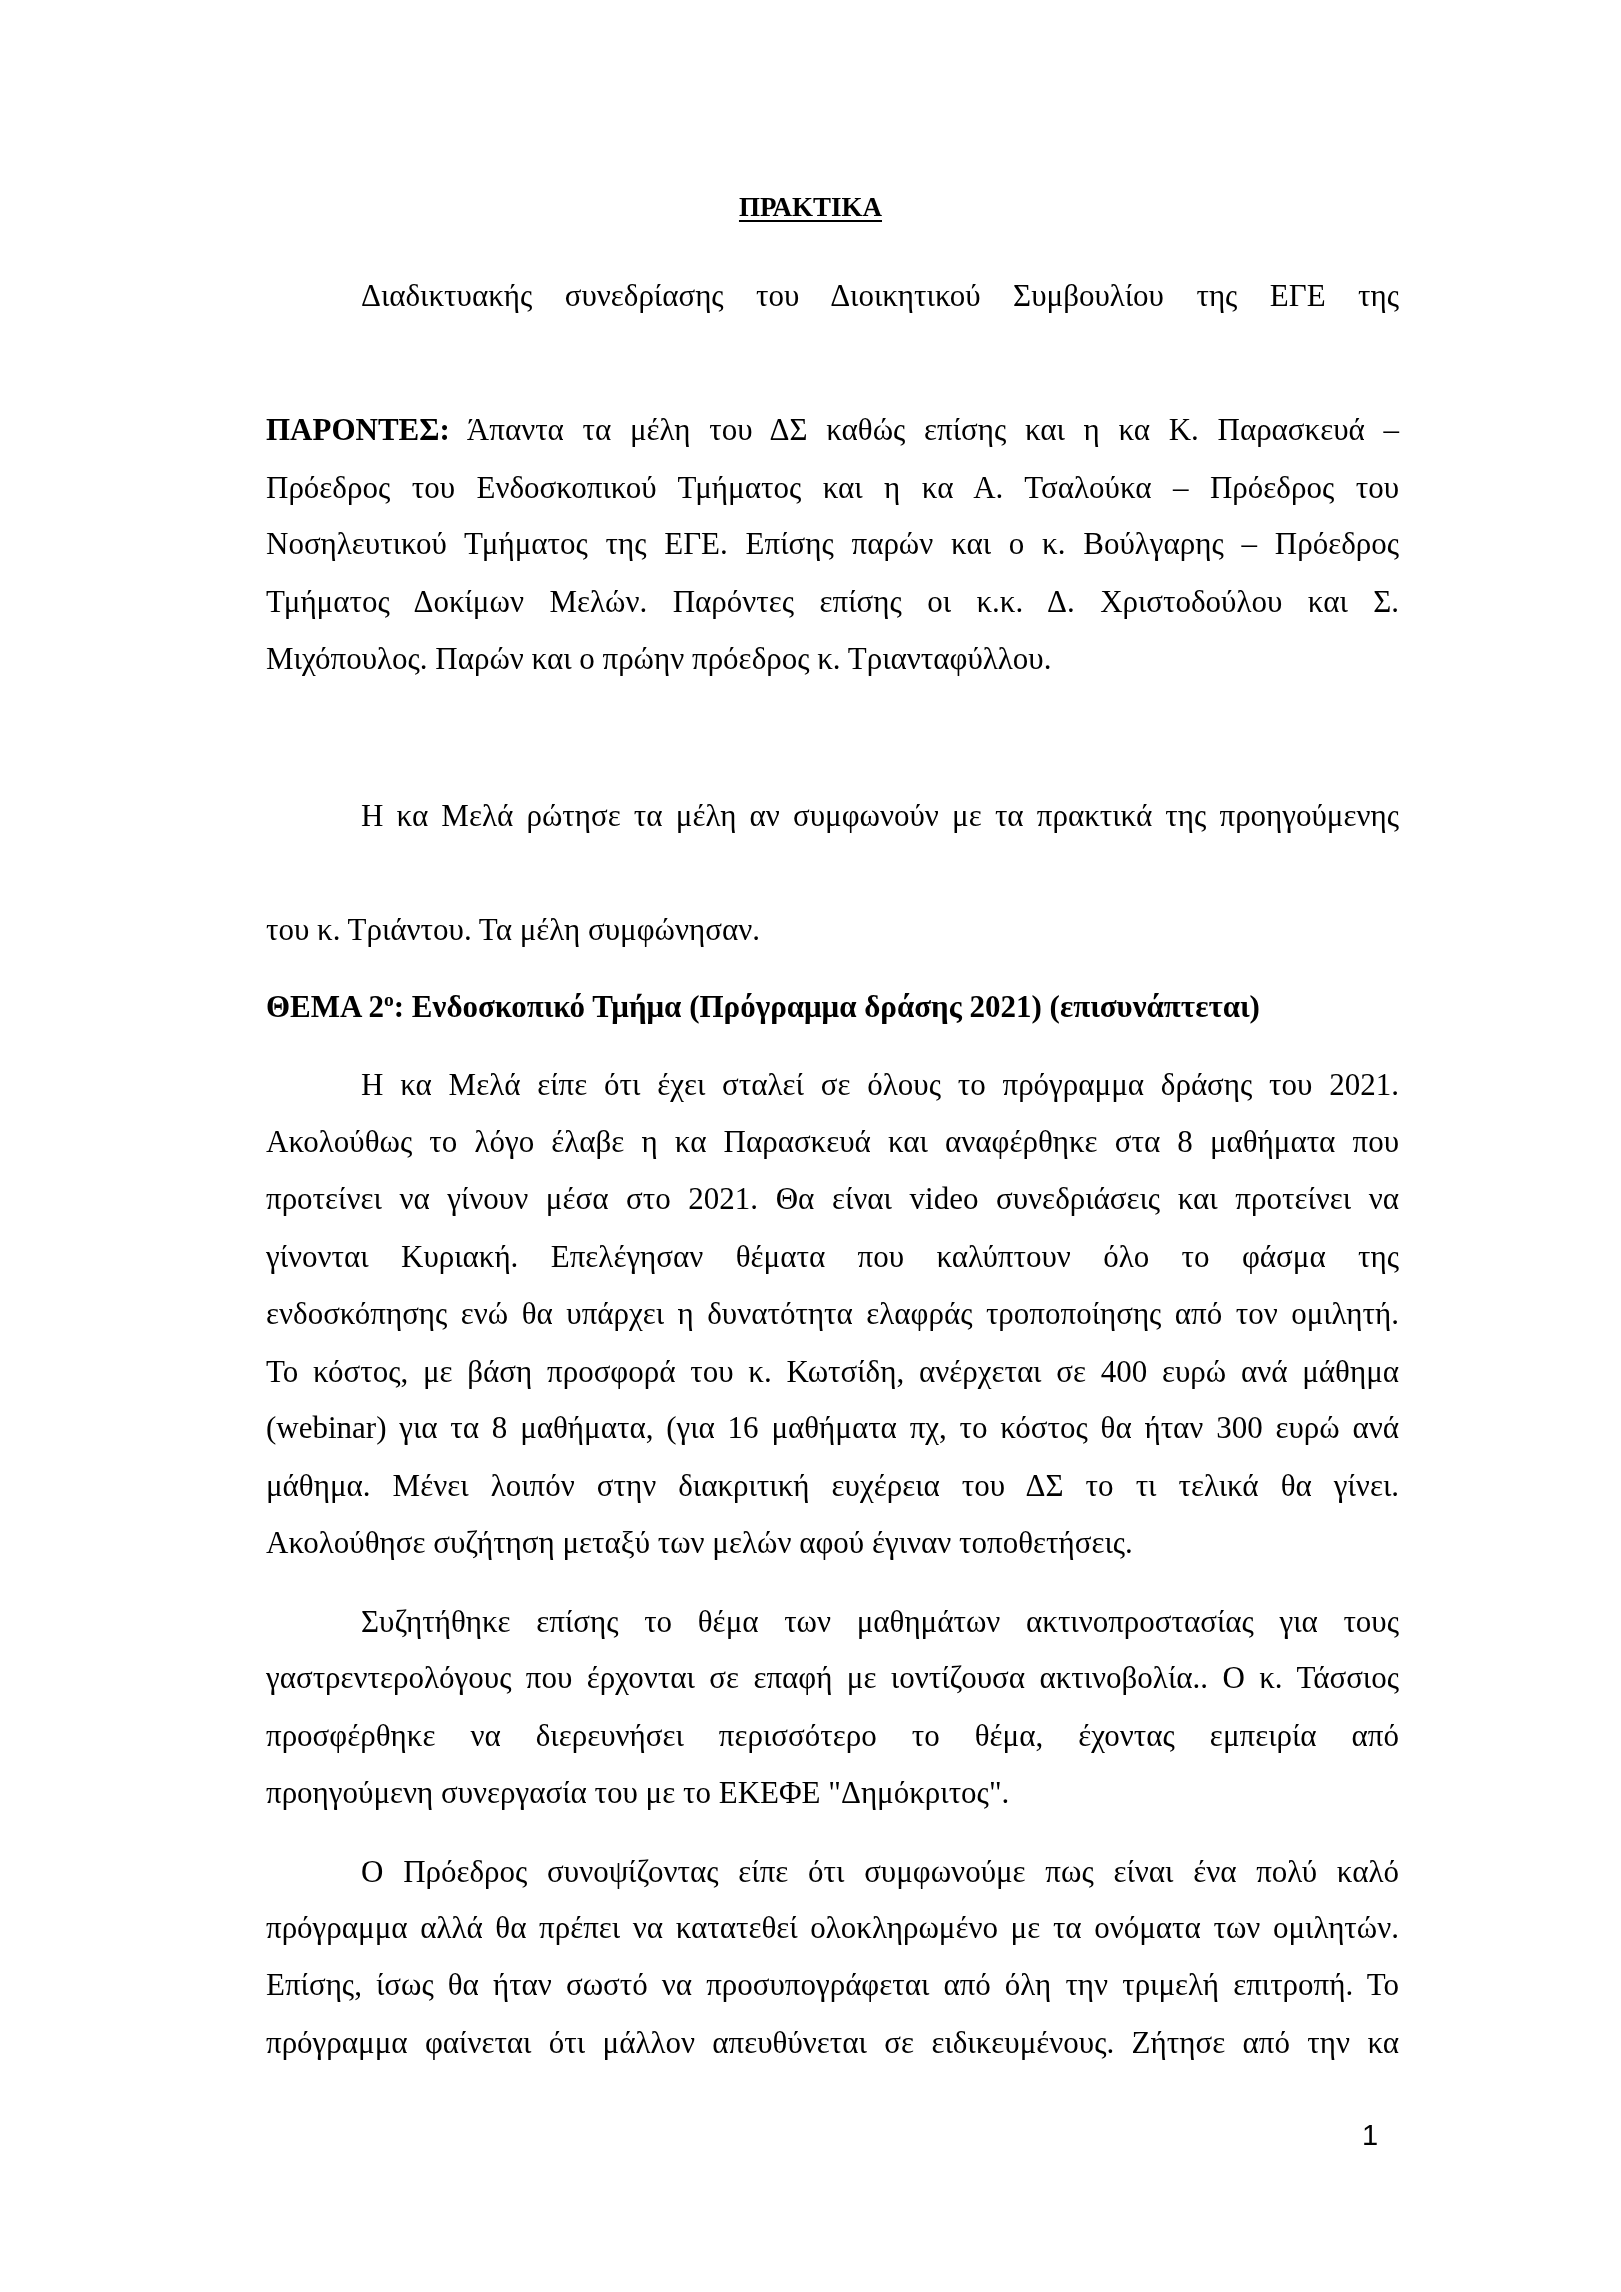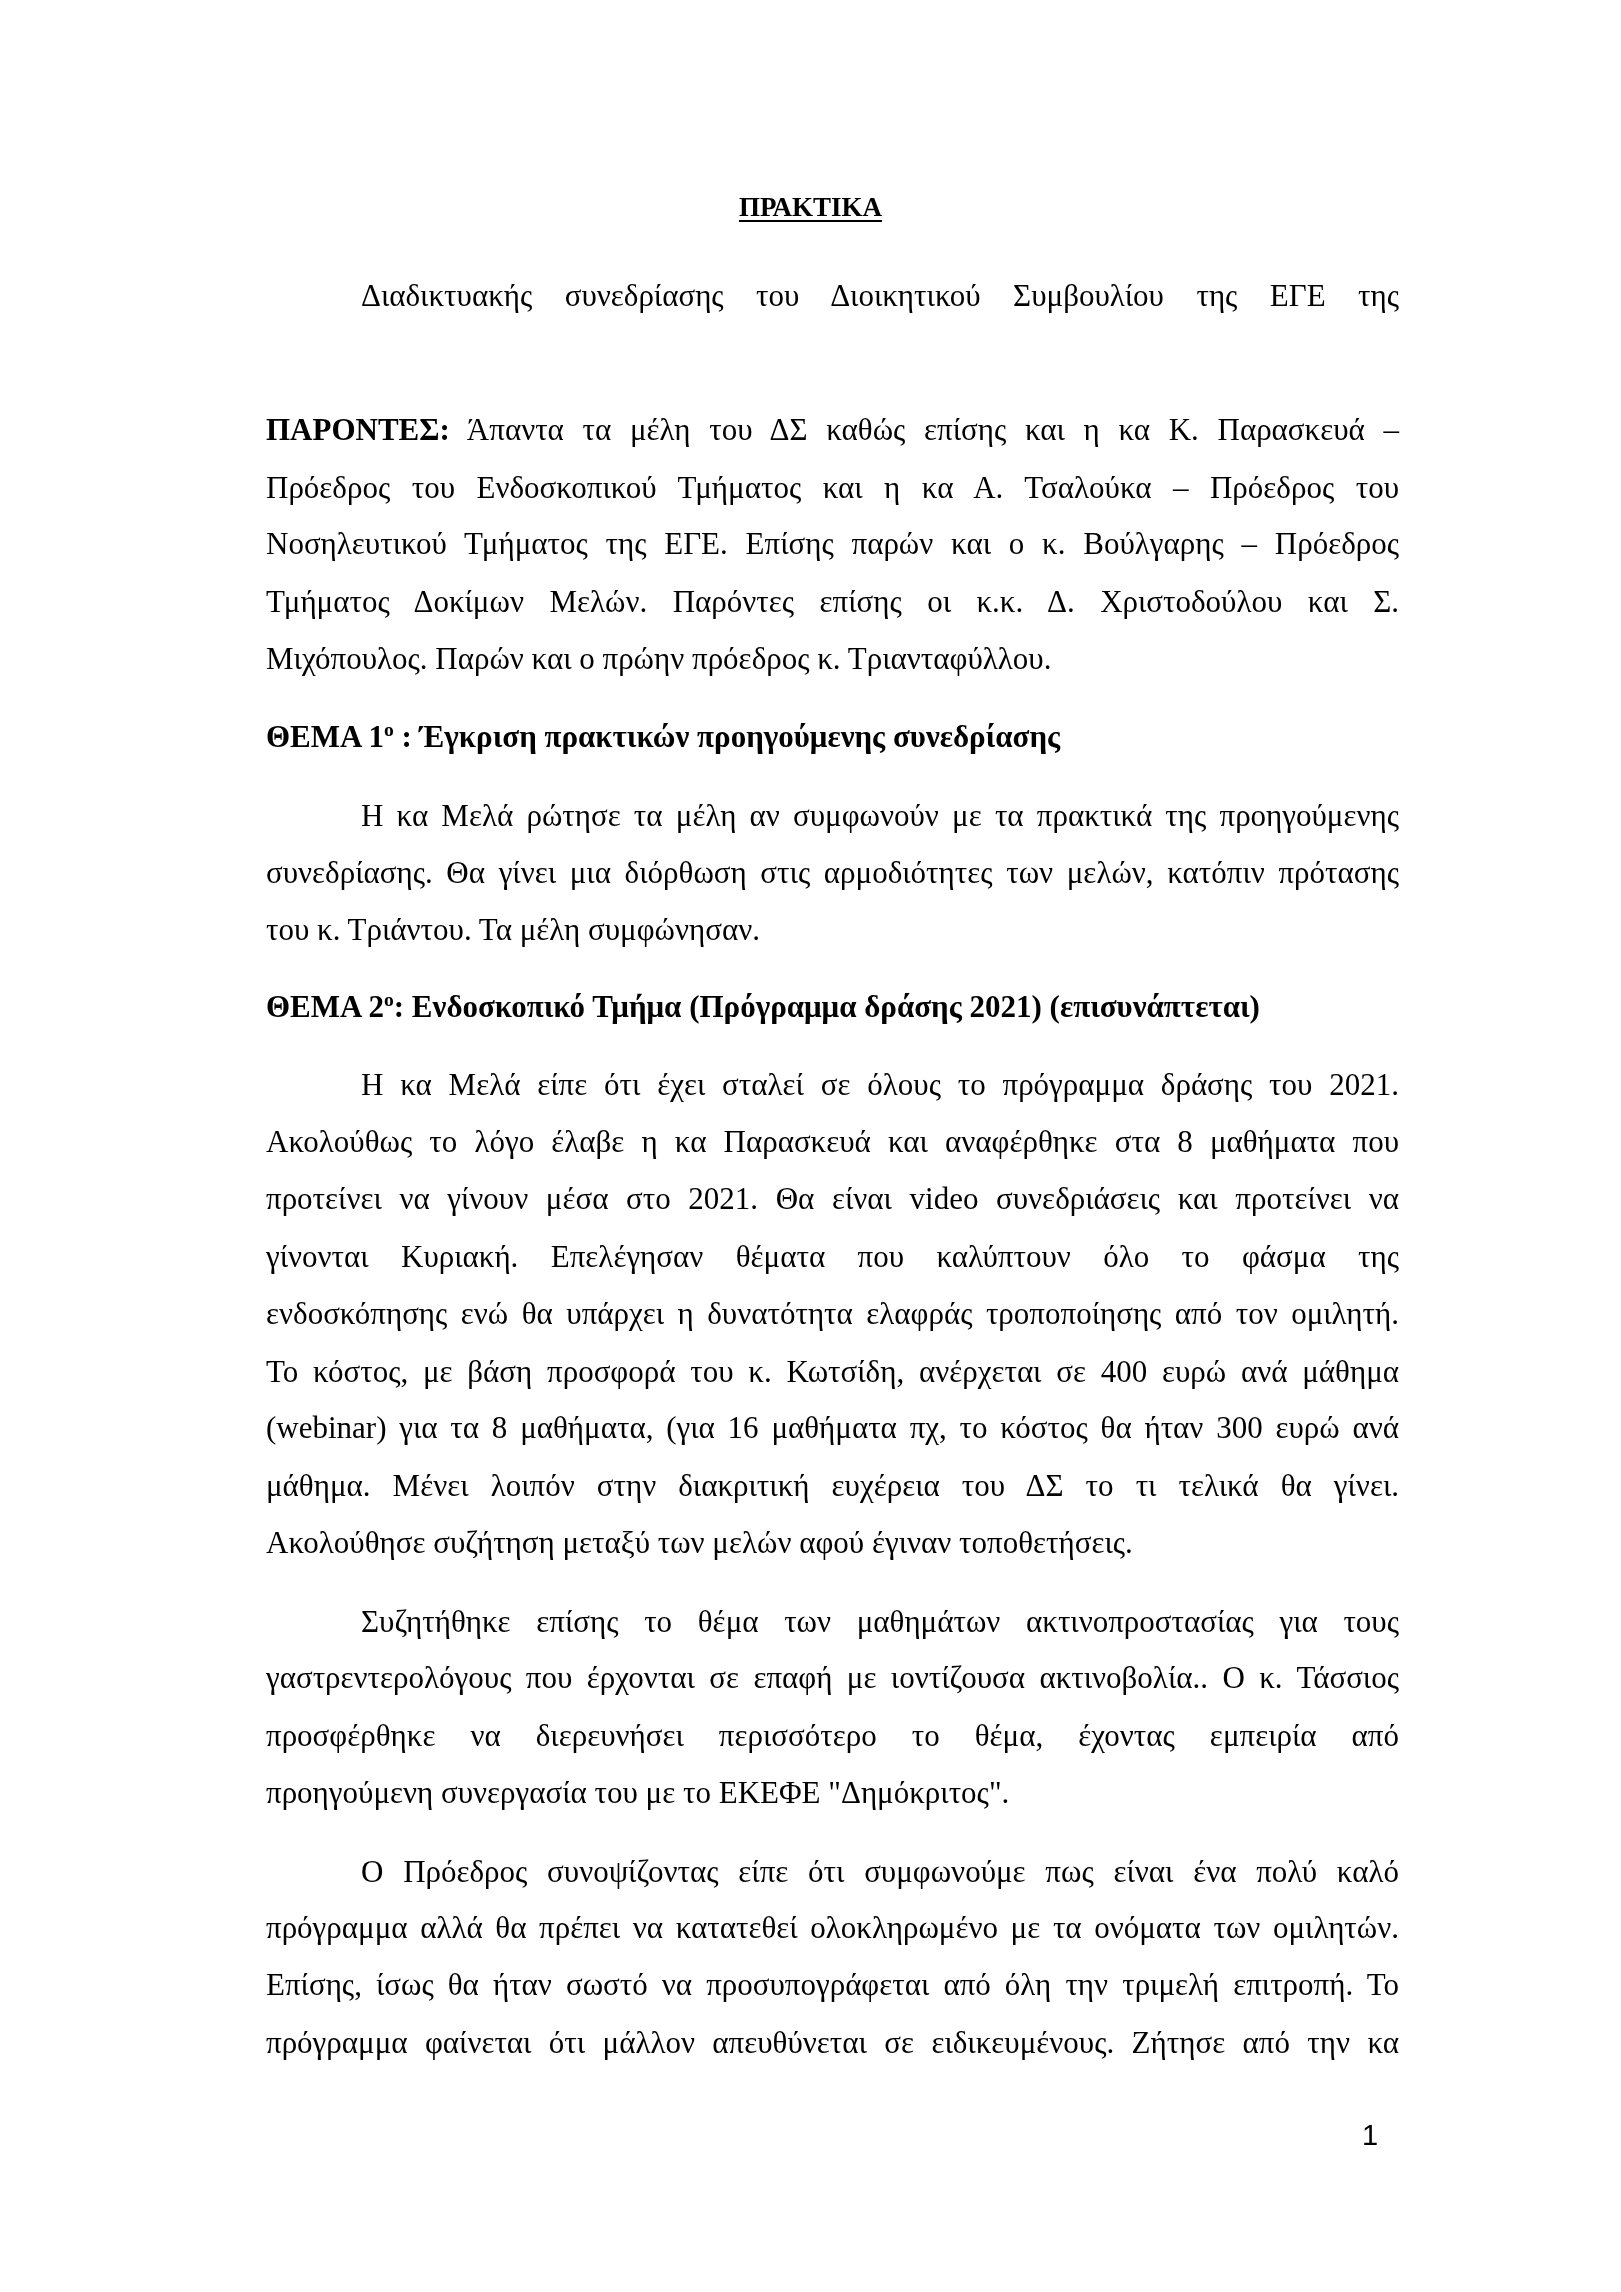--- a/index.html
+++ b/index.html
@@ -23,23 +23,21 @@
   <div class="title"> ΠΡΑΚΤΙΚΑ</div>
 
   <div class="ln j ind" style="top:276px">Διαδικτυακής συνεδρίασης του Διοικητικού Συμβουλίου της ΕΓΕ της</div>
 
   <div class="ln j" style="top:410px"><span class="b">ΠΑΡΟΝΤΕΣ:</span><span> Άπαντα τα μέλη του ΔΣ καθώς επίσης και η κα Κ. Παρασκευά –</span></div>
   <div class="ln j" style="top:468px">Πρόεδρος του Ενδοσκοπικού Τμήματος και η κα Α. Τσαλούκα – Πρόεδρος του</div>
   <div class="ln j" style="top:524px">Νοσηλευτικού Τμήματος της ΕΓΕ. Επίσης παρών και ο κ. Βούλγαρης – Πρόεδρος</div>
   <div class="ln j" style="top:582px">Τμήματος Δοκίμων Μελών. Παρόντες επίσης οι κ.κ. Δ. Χριστοδούλου και Σ.</div>
   <div class="ln" style="top:639px">Μιχόπουλος. Παρών και ο πρώην πρόεδρος κ. Τριανταφύλλου.</div>
 
-  <div class="ln b" style="top:717px"><span>ΘΕΜΑ 1</span><span class="sup">ο</span><span> : Έγκριση πρακτικών προηγούμενης συνεδρίασης</span></div>
   <div class="ln j ind" style="top:796px">Η κα Μελά ρώτησε τα μέλη αν συμφωνούν με τα πρακτικά της προηγούμενης</div>
-  <div class="ln j" style="top:853px">συνεδρίασης. Θα γίνει μια διόρθωση στις αρμοδιότητες των μελών, κατόπιν πρότασης</div>
   <div class="ln" style="top:910px">του κ. Τριάντου. Τα μέλη συμφώνησαν.</div>
 
   <div class="ln b" style="top:987px"><span>ΘΕΜΑ 2</span><span class="sup">ο</span><span>: Ενδοσκοπικό Τμήμα (Πρόγραμμα δράσης 2021) (επισυνάπτεται)</span></div>
 
   <div class="ln j ind" style="top:1065px">Η κα Μελά είπε ότι έχει σταλεί σε όλους το πρόγραμμα δράσης του 2021.</div>
   <div class="ln j" style="top:1122px">Ακολούθως το λόγο έλαβε η κα Παρασκευά και αναφέρθηκε στα 8 μαθήματα  που</div>
   <div class="ln j" style="top:1179px">προτείνει να γίνουν μέσα στο 2021. Θα είναι video συνεδριάσεις και προτείνει να</div>
   <div class="ln j" style="top:1237px">γίνονται Κυριακή. Επελέγησαν θέματα που καλύπτουν όλο το φάσμα της</div>
   <div class="ln j" style="top:1294px">ενδοσκόπησης ενώ θα υπάρχει η δυνατότητα ελαφράς τροποποίησης από τον ομιλητή.</div>
   <div class="ln j" style="top:1352px">Το κόστος, με βάση προσφορά του κ. Κωτσίδη, ανέρχεται σε 400 ευρώ ανά μάθημα</div>

